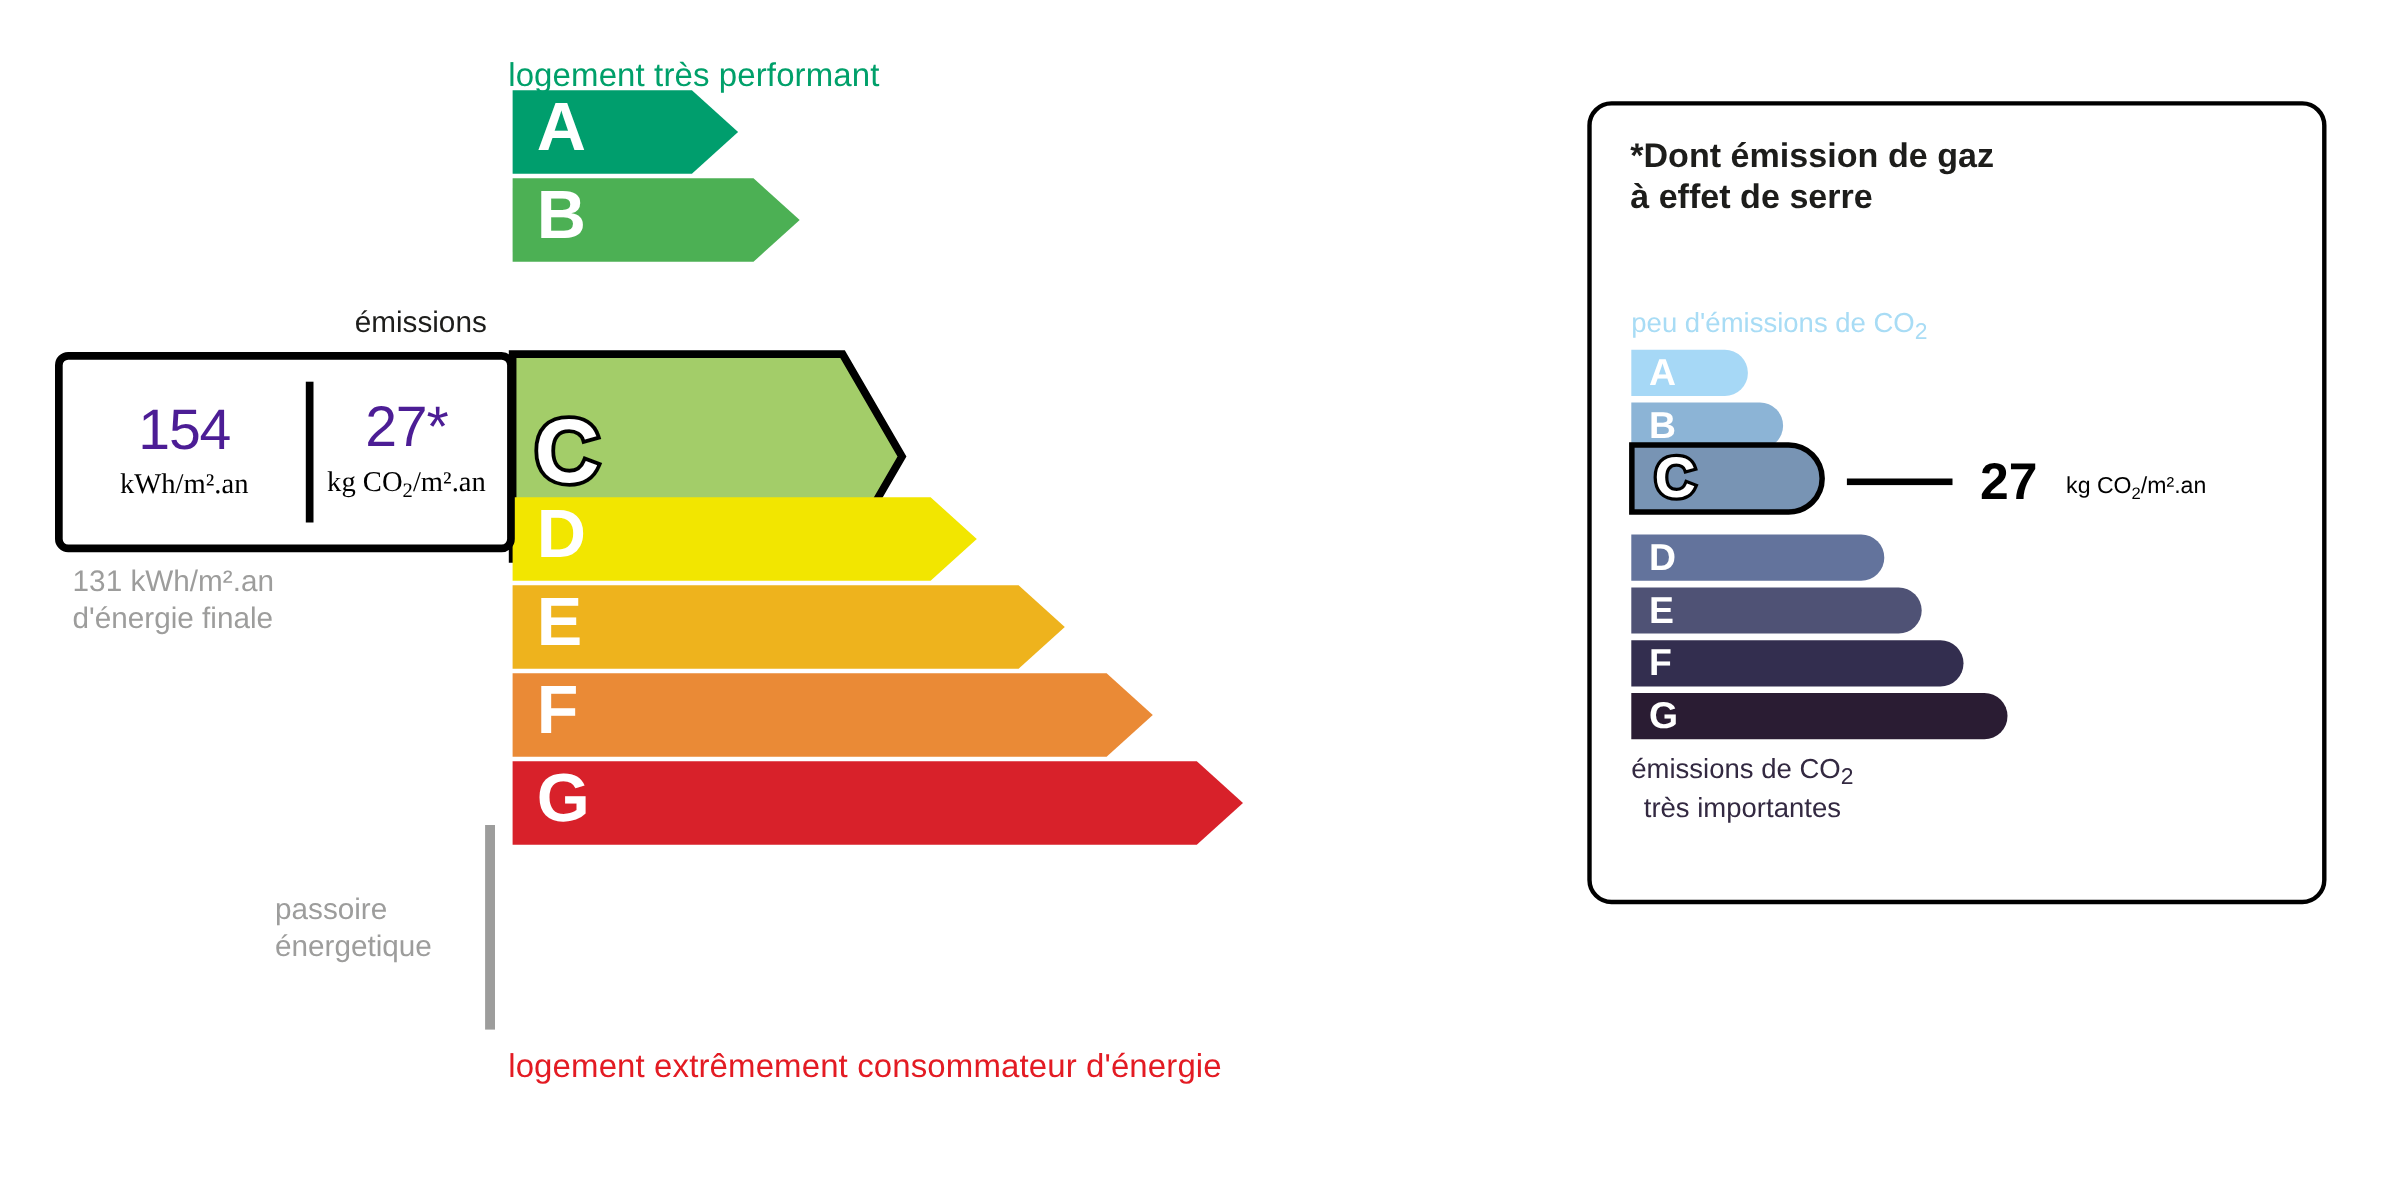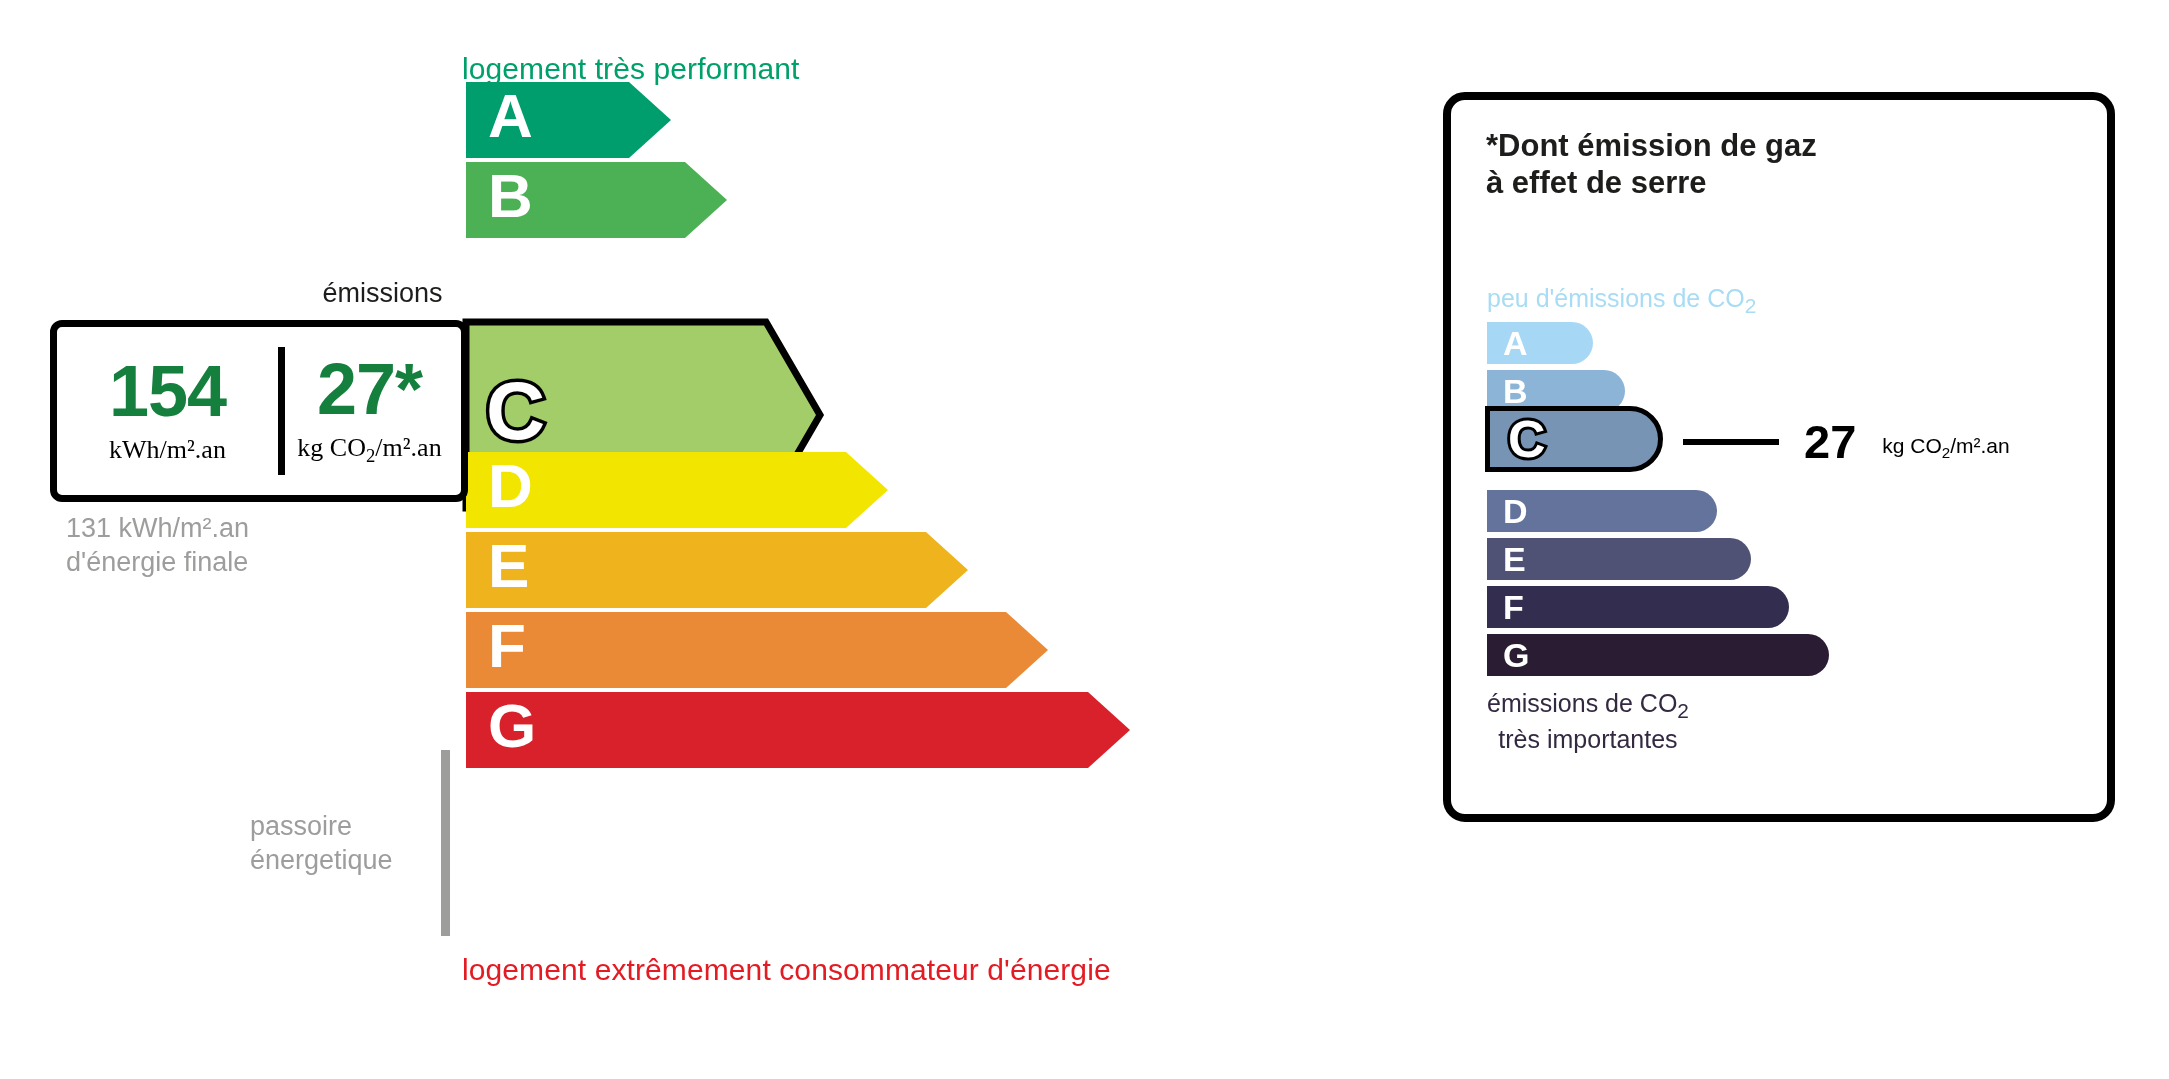--- a/index.html
+++ b/index.html
@@ -42,21 +42,21 @@
     border:7px solid #000; border-radius:12px;
     background:#fff; display:flex; z-index:6;
   }
   .vb-cell{ flex:1; display:flex; flex-direction:column;
             align-items:center; justify-content:center; position:relative; }
   .vb-cell.left{ flex:0 0 221px; }
   .vb-divider{
     position:absolute; left:221px; top:20px; bottom:20px;
     width:7px; background:#000;
   }
-  .vb-num{ font-size:72px; font-weight:bold; color:#15803d; line-height:0.95;
+  .vb-num{ font-size:52px; font-weight:normal; color:#4c1d95; line-height:0.95;
            letter-spacing:-1px; }
   .vb-unit{ font-size:26px; color:#000; margin-top:9px; white-space:nowrap;font-family:Liberation Serif, serif; }
   .vb-unit sub{ font-size:0.72em; }
 
   .final-energy{
     position:absolute; left:66px; top:512px;
     font-size:27px; color:#9d9d9c; line-height:1.25; white-space:nowrap;
   }
 
   
@@ -83,21 +83,21 @@
     color:#fff;
     -webkit-text-stroke:7px #000;
     paint-order:stroke fill;
     font-size:82px; left:24px;
   }
 
   
   #co2-panel{
     position:absolute; left:1443px; top:92px;
     width:672px; height:730px;
-    border:8px solid #000000; border-radius:22px;
+    border:4px solid #000000; border-radius:22px;
     background:#fff;
   }
   .co2-title{
     position:absolute; left:35px; top:28px;
     font-size:31px; font-weight:bold; color:#1d1d1b; line-height:1.18;
   }
   .co2-top-caption{
     position:absolute; left:36px; top:184px;
     font-size:25px; color:#a8dcf5; white-space:nowrap;
   }

